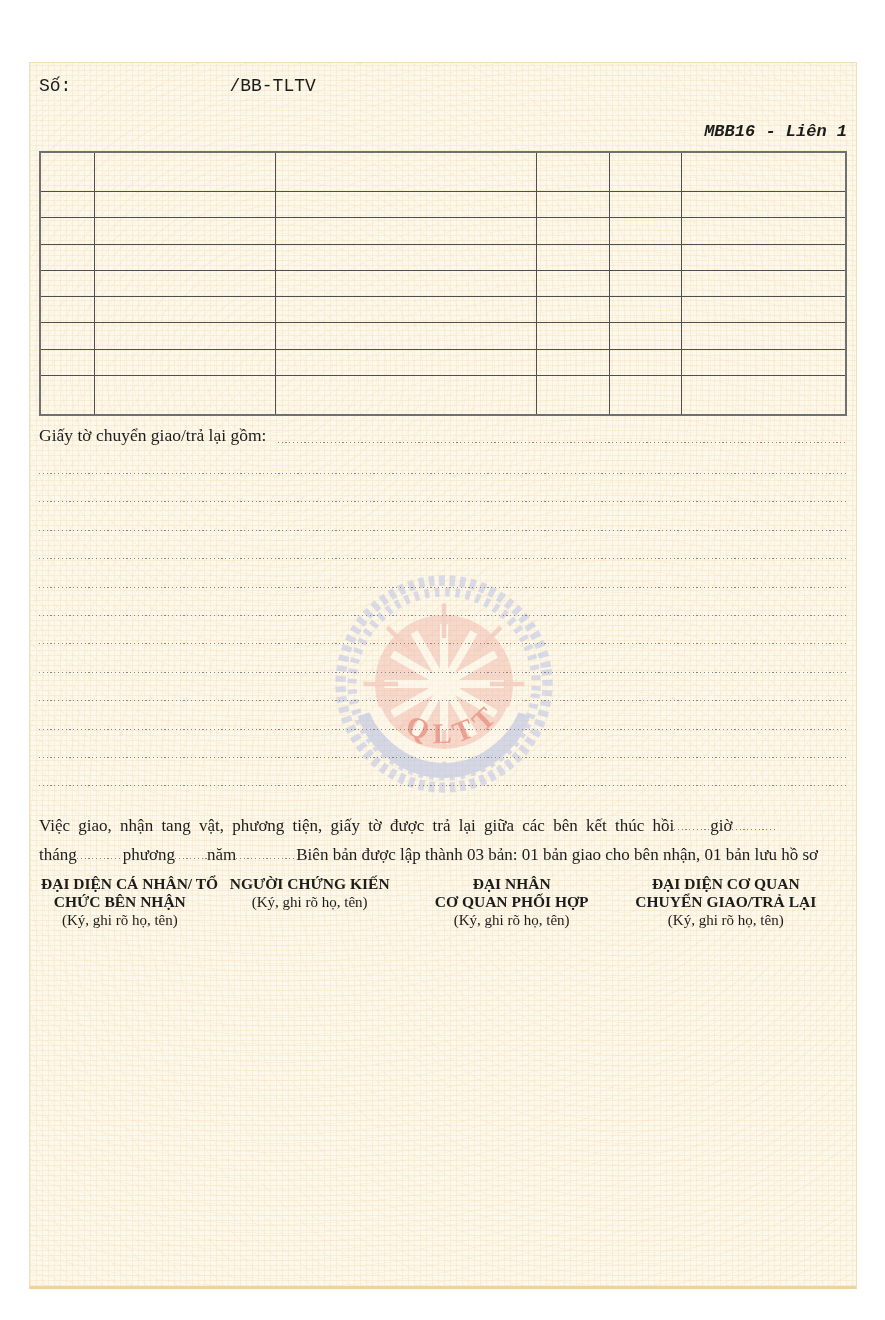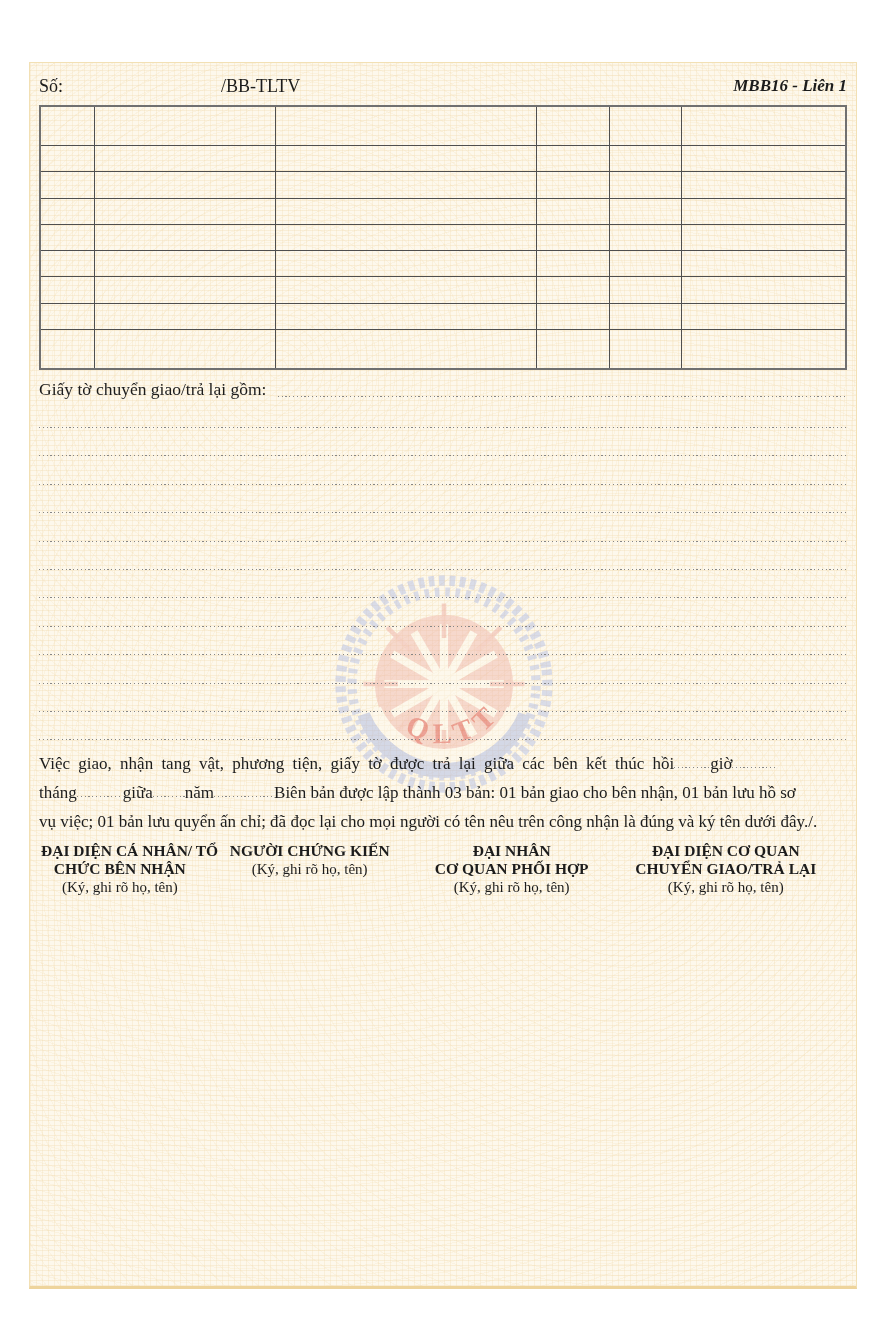--- a/index.html
+++ b/index.html
@@ -17,39 +17,39 @@
       repeating-radial-gradient(circle at 30% 25%, rgba(245,225,185,.25) 0 1px, rgba(0,0,0,0) 1px 9px),
       repeating-radial-gradient(circle at 72% 64%, rgba(245,225,185,.25) 0 1px, rgba(0,0,0,0) 1px 11px);
     border:1px solid #f2e0b4;
     border-bottom:3px solid #eed49c;
     overflow:hidden;
   }
   .watermark{position:absolute;left:296px;top:506px;width:236px;height:230px;opacity:.5;z-index:0;}
   .content{position:relative;z-index:1;padding:12px 9px 0 9px;}
 
   
-  .hdr{display:flex;align-items:flex-start;font-size:18px;line-height:22px;}
+  .hdr{display:flex;align-items:flex-start;font-size:18px;line-height:22px;font-family:Liberation Mono, monospace;}
   .hdr .gap{width:158px;}
   .hdr .grow{flex:1;}
-  .formcode{font-weight:bold;font-style:italic;font-size:17px;}
+  .formcode{font-weight:bold;font-style:italic;font-size:17px;margin-top:46px;}
 
   
   table.grid{width:100%;height:265px;border-collapse:collapse;margin-top:8px;
     border:2px solid #707070;table-layout:fixed;}
   table.grid td{border:1px solid #4f4f4f;padding:0;}
 
   
   .lblrow{display:flex;align-items:flex-start;font-size:17.5px;line-height:21px;margin-top:9px;gap:12px;}
   .lblrow .fill{flex:1;align-self:stretch;margin-bottom:3px;
     background:repeating-linear-gradient(to right,#868686 0 1.2px,rgba(0,0,0,0) 1.2px 3.8px) bottom/100% 1.3px no-repeat;}
   .blank{height:28.4px;
     background:repeating-linear-gradient(to right,#868686 0 1.2px,rgba(0,0,0,0) 1.2px 3.8px) bottom/100% 1.3px no-repeat;}
 
   
-  .closing{margin-top:8px;font-size:17px;}
+  .closing{margin-top:24px;font-size:17px;}
   .pline{line-height:29px;white-space:nowrap;overflow:hidden;}
   .pline1{word-spacing:4px;}
   .pblank{display:inline-block;height:5px;vertical-align:baseline;
     background:repeating-linear-gradient(to right,#868686 0 1.2px,rgba(0,0,0,0) 1.2px 3.8px) bottom/100% 1.3px no-repeat;}
   .b36{width:36px}.b46{width:46px}.b48{width:46px}.b34{width:32px}.b64{width:60px}
 
   
   .sigs{display:flex;margin-top:6px;text-align:center;}
   .sig{box-sizing:border-box;padding:0 2px;}
   .sig1{width:20%}.sig2{width:27%}.sig3{width:23%}.sig4{width:30%}
@@ -225,23 +225,22 @@
           <div class="blank"></div>
         </div>
     </div>
 
 
     <div class="closing">
       <div class="pline pline1">
         <span>Việc giao, nhận tang vật, phương tiện, giấy tờ được trả lại giữa các bên kết thúc hồi</span><span class="pblank b36"></span><span>giờ</span><span class="pblank b46"></span>
       </div>
       <div class="pline">
-        <span>tháng</span><span class="pblank b48"></span><span>giữa</span><span class="pblank b34"></span><span>năm</span><span class="pblank b64"></span><span>Biên bản được lập thành 03 bản: 01 bản giao cho bên nhận, 01 bản lưu hồ sơ</span>
-      </div>
-      <div class="pline">vụ việc; 01 bản lưu quyển ấn chỉ; đã đọc lại cho mọi người có tên nêu trên công nhận là đúng và ký tên dưới đây./.</div>
+        <span>tháng</span><span class="pblank b48"></span><span>phương</span><span class="pblank b34"></span><span>năm</span><span class="pblank b64"></span><span>Biên bản được lập thành 03 bản: 01 bản giao cho bên nhận, 01 bản lưu hồ sơ</span>
+      </div>
     </div>
 
     <div class="sigs">
       <div class="sig sig1">
         <div class="t">ĐẠI DIỆN CÁ NHÂN/ TỔ</div>
         <div class="t">CHỨC BÊN NHẬN</div>
         <div class="n">(Ký, ghi rõ họ, tên)</div>
       </div>
       <div class="sig sig2">
         <div class="t">NGƯỜI CHỨNG KIẾN</div>

